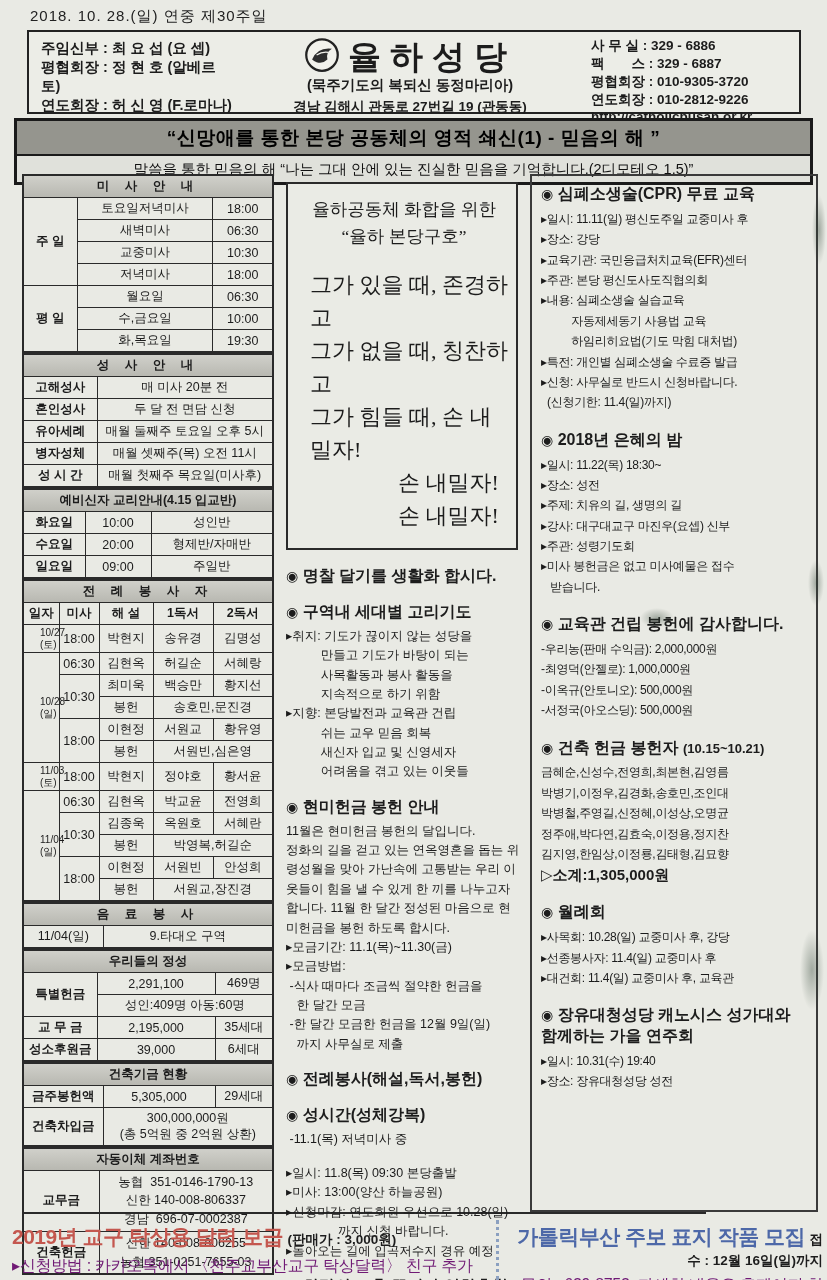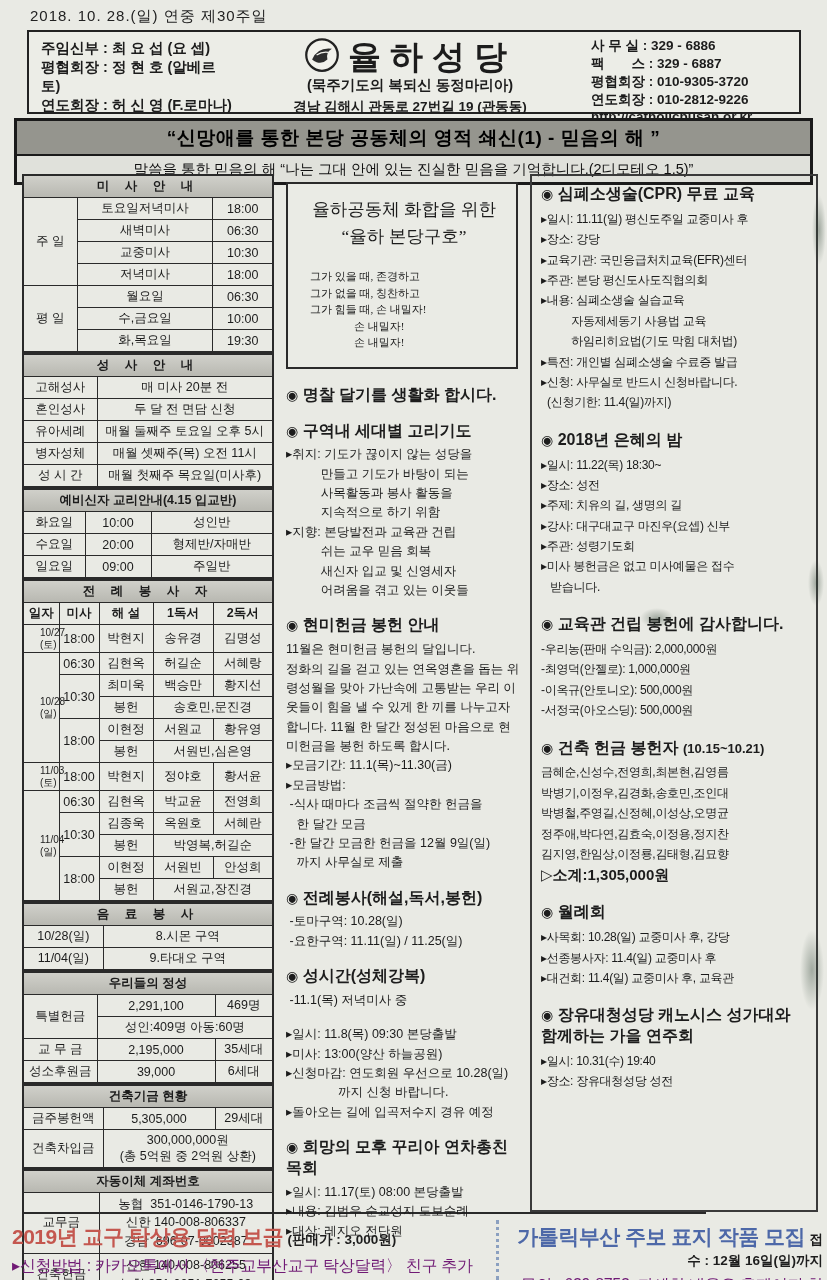--- a/index.html
+++ b/index.html
@@ -35,36 +35,36 @@
            border-bottom:2px solid #2a2a2a;box-sizing:border-box;}
   .col-left{width:252px;flex:none;}
   .col-mid{width:240px;flex:none;padding:2px 2px 0 4px;box-sizing:border-box;}
   .col-right{width:288px;flex:none;border:2px solid #3a3a3a;padding:8px 7px 0 9px;box-sizing:border-box;}
 
   
   table.lt{width:100%;border-collapse:collapse;table-layout:fixed;border:2px solid #2a2a2a;}
   table.lt td{border:1px solid #2a2a2a;padding:2px 3px;font-size:12.5px;text-align:center;vertical-align:middle;}
   td.tt{background:linear-gradient(#d0d0ca,#b8b8b1);font-weight:bold;font-size:14px;padding:2px 0;}
   .sp6{letter-spacing:6px;}
-  td.lbl{font-weight:normal;}
+  td.lbl{font-weight:bold;}
   td.lft{text-align:left;padding-left:6px;}
   td.amt{text-align:right;padding-right:8px;}
   td.cnt{text-align:right;padding-right:4px;}
   .servers td{font-size:12px;padding:1px 1px;}
   .servers td.dt{font-size:10px;line-height:1.15;padding-left:16px;}
   .servers td.hd{font-weight:bold;font-size:12.5px;}
   td.acct{text-align:left;padding-left:5px;font-size:12px;line-height:1.5;}
   td.loan{font-size:12px;line-height:1.3;}
   td.sub{font-size:11.5px;}
 
   
   .motto-box{border:2px solid #2a2a2a;margin:6px 2px 16px 0;padding:12px 6px 16px 10px;text-align:center;
              font-family:"Liberation Serif","DejaVu Serif",serif;background:#eaebe5;}
   .motto-title{font-size:17.5px;line-height:1.55;white-space:pre-wrap;}
-  .motto-body{font-size:11px;margin-top:18px;line-height:1.5;white-space:pre-wrap;text-align:left;padding-left:12px;}
+  .motto-body{font-size:22px;margin-top:18px;line-height:1.5;white-space:pre-wrap;text-align:left;padding-left:12px;}
   .sec{margin:0 0 15px 0;}
   .sec-h{font-weight:bold;font-size:16px;line-height:1.3;white-space:pre-wrap;}
   .bullet{font-size:14px;}
   .h-suffix{font-weight:bold;font-size:13px;}
   .sec-body{font-size:12.5px;line-height:1.55;margin-top:4px;color:#1b1b1b;}
   .col-right .sec-body{font-size:12px;letter-spacing:-0.3px;line-height:1.7;}
   .col-right .sec{margin-bottom:17px;}
   .subtotal{font-size:15px;font-weight:bold;margin-top:2px;}
 
   
@@ -325,24 +325,20 @@
       <table class="lt">
         <colgroup>
             <col style="width:80px">
             <col>
           </colgroup>
         <tbody>
             <tr>
               <td class="tt sp6" colspan="2">음 료 봉 사</td>
             </tr>
         <tr>
-              <td>10/28(일)</td>
-              <td>8.시몬 구역</td>
-            </tr>
-        <tr>
               <td>11/04(일)</td>
               <td>9.타대오 구역</td>
             </tr>
       </tbody>
         </table>
 
       <table class="lt">
         <colgroup>
             <col style="width:74px">
             <col>
@@ -456,22 +452,20 @@
 ▸모금기간: 11.1(목)~11.30(금)
 ▸모금방법:
  -식사 때마다 조금씩 절약한 헌금을
    한 달간 모금
  -한 달간 모금한 헌금을 12월 9일(일)
    까지 사무실로 제출</div>
       </div>
 
       <div class="sec">
         <div class="sec-h"><span class="bullet">◉</span> <span>전례봉사(해설,독서,봉헌)</span></div>
-        <div class="sec-body pre"> -토마구역: 10.28(일)
- -요한구역: 11.11(일) / 11.25(일)</div>
       </div>
 
       <div class="sec">
         <div class="sec-h"><span class="bullet">◉</span> <span>성시간(성체강복)</span></div>
         <div class="sec-body pre"> -11.1(목) 저녁미사 중</div>
       </div>
 
       <div class="sec">
         <div class="sec-body pre">▸일시: 11.8(목) 09:30 본당출발
 ▸미사: 13:00(양산 하늘공원)

